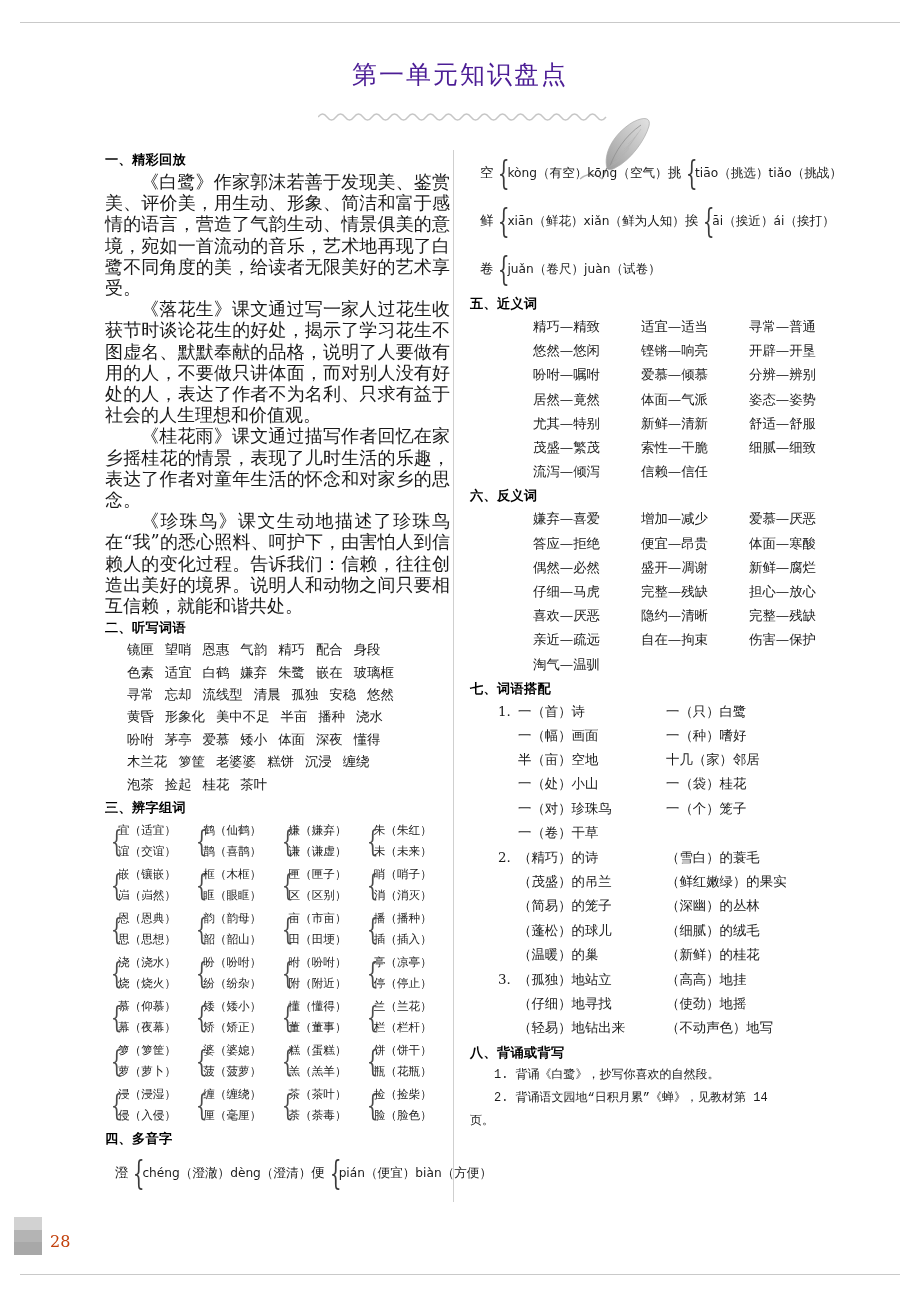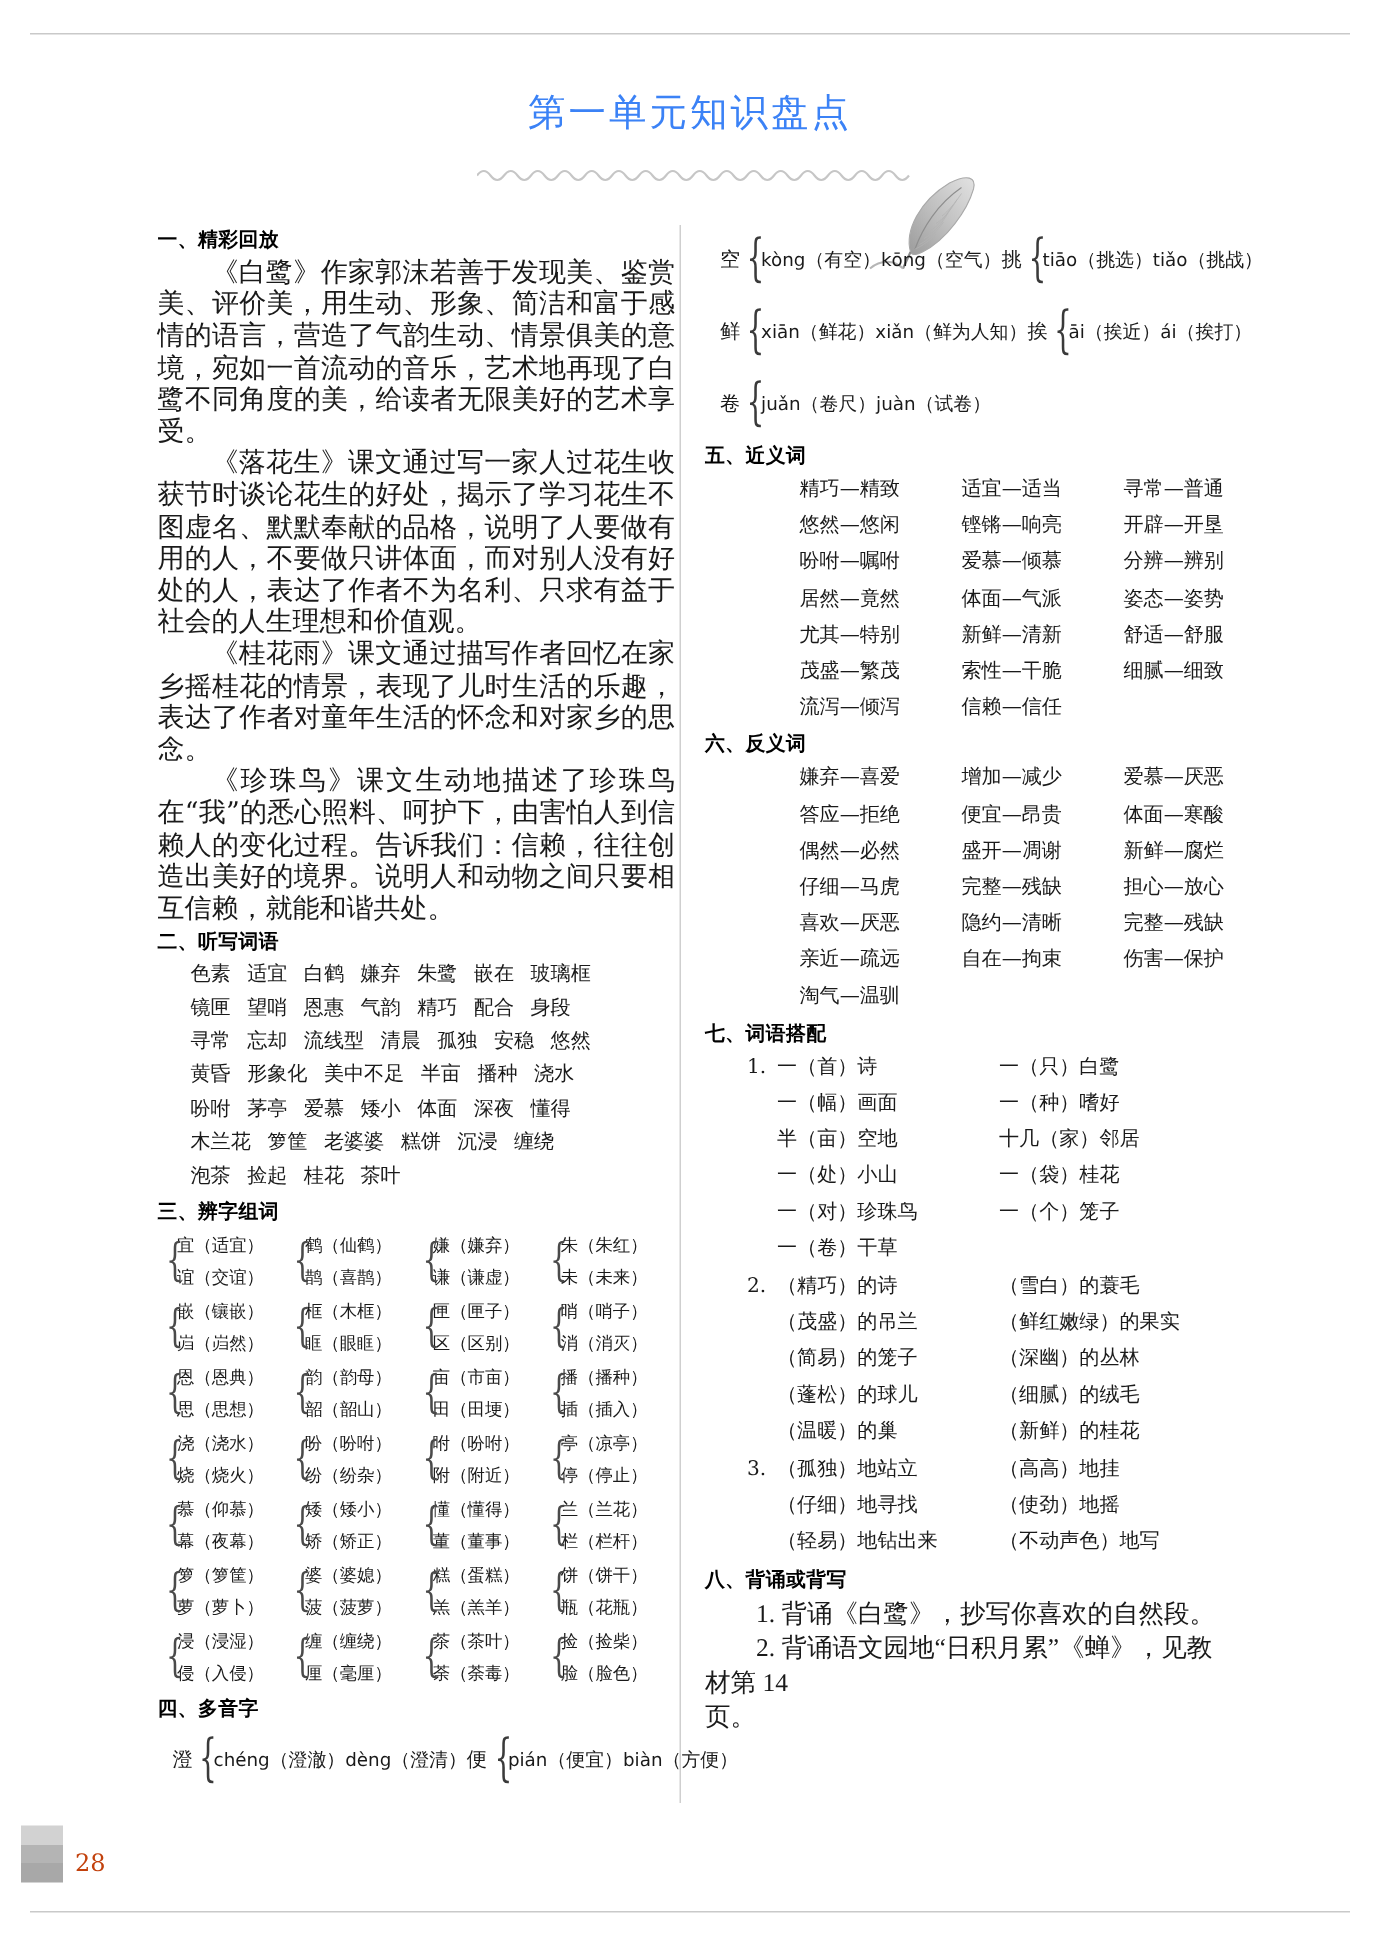--- a/index.html
+++ b/index.html
@@ -33,21 +33,21 @@
     left: 0; right: 0; top: 58px;
     height: 78px;
   }
   #title {
     position: absolute;
     left: 0; right: 0; top: 0;
     text-align: center;
     font-size: 25px;
     font-weight: 500;
     letter-spacing: 2px;
-    color: #3b82f6;
+    color: #4c1d95;
     font-family: "DejaVu Sans", "Liberation Sans", sans-serif;
   }
   #title-wave {
     position: absolute;
     left: 318px; top: 50px;
     width: 290px; height: 14px;
   }
   #quill {
     position: absolute;
     left: 577px; top: 58px;
@@ -201,24 +201,24 @@
   .collo-num {
     width: 20px;
     flex: 0 0 20px;
     font-family: "DejaVu Serif", "Liberation Serif", serif;
   }
   .collo-a { width: 148px; flex: 0 0 148px; white-space: nowrap; }
   .collo-b { white-space: nowrap; text-align: center; }
 
   
   .recite-line {
-    font-size: 17px;
+    font-size: 12px;
     line-height: 23px;
     text-indent: 2em;
-    font-family: Liberation Serif, serif;
+    font-family: Liberation Mono, monospace;
   }
   .recite-line.cont { text-indent: 0; }
 
   
   #footer {
     position: absolute;
     left: 0; bottom: 36px;
     height: 40px; width: 100%;
   }
   #page-tab {
@@ -283,22 +283,22 @@
     <div id="col-left">
 
       <div class="sec-head">一、精彩回放</div>
       <p class="para">《白鹭》作家郭沫若善于发现美、鉴赏美、评价美，用生动、形象、简洁和富于感情的语言，营造了气韵生动、情景俱美的意境，宛如一首流动的音乐，艺术地再现了白鹭不同角度的美，给读者无限美好的艺术享受。</p>
       <p class="para">《落花生》课文通过写一家人过花生收获节时谈论花生的好处，揭示了学习花生不图虚名、默默奉献的品格，说明了人要做有用的人，不要做只讲体面，而对别人没有好处的人，表达了作者不为名利、只求有益于社会的人生理想和价值观。</p>
       <p class="para">《桂花雨》课文通过描写作者回忆在家乡摇桂花的情景，表现了儿时生活的乐趣，表达了作者对童年生活的怀念和对家乡的思念。</p>
       <p class="para">《珍珠鸟》课文生动地描述了珍珠鸟在“我”的悉心照料、呵护下，由害怕人到信赖人的变化过程。告诉我们：信赖，往往创造出美好的境界。说明人和动物之间只要相互信赖，就能和谐共处。</p>
 
       <div class="sec-head">二、听写词语</div>
       <div class="wordlist" id="wordlist">
+          <div class="wl-row"><span>镜匣</span><span>望哨</span><span>恩惠</span><span>气韵</span><span>精巧</span><span>配合</span><span>身段</span></div>
           <div class="wl-row"><span>色素</span><span>适宜</span><span>白鹤</span><span>嫌弃</span><span>朱鹭</span><span>嵌在</span><span>玻璃框</span></div>
-          <div class="wl-row"><span>镜匣</span><span>望哨</span><span>恩惠</span><span>气韵</span><span>精巧</span><span>配合</span><span>身段</span></div>
           <div class="wl-row"><span>寻常</span><span>忘却</span><span>流线型</span><span>清晨</span><span>孤独</span><span>安稳</span><span>悠然</span></div>
           <div class="wl-row"><span>黄昏</span><span>形象化</span><span>美中不足</span><span>半亩</span><span>播种</span><span>浇水</span></div>
           <div class="wl-row"><span>吩咐</span><span>茅亭</span><span>爱慕</span><span>矮小</span><span>体面</span><span>深夜</span><span>懂得</span></div>
           <div class="wl-row"><span>木兰花</span><span>箩筐</span><span>老婆婆</span><span>糕饼</span><span>沉浸</span><span>缠绕</span></div>
           <div class="wl-row"><span>泡茶</span><span>捡起</span><span>桂花</span><span>茶叶</span></div>
         </div>
 
       <div class="sec-head">三、辨字组词</div>
       <div class="brace-grid" id="brace-grid">
           <div class="brace-cell">

